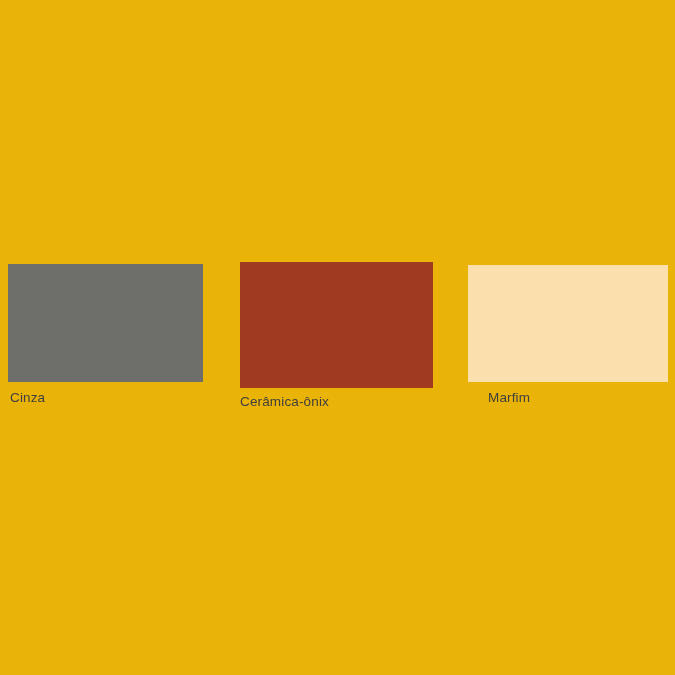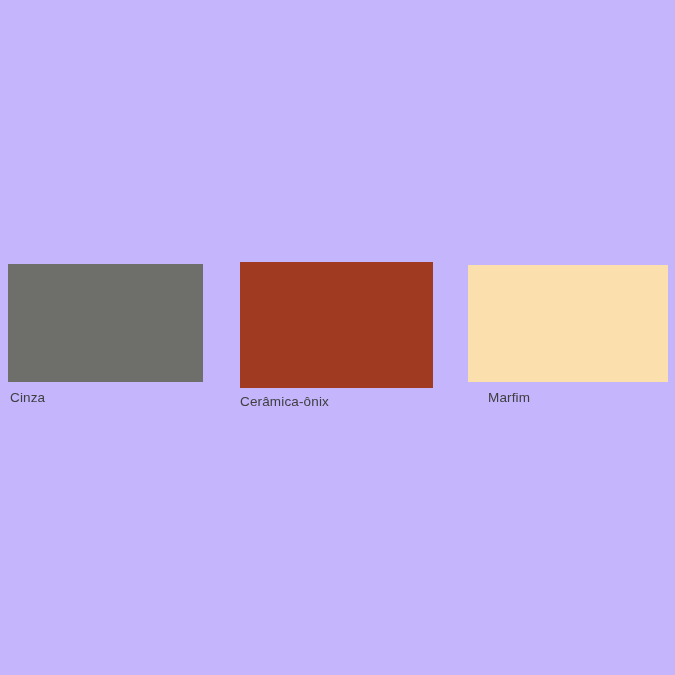--- a/index.html
+++ b/index.html
@@ -49,21 +49,21 @@
   #group-ceramica-onix .swatch-label { left: 0px; top: 132px; }
 
   
   #group-marfim { left: 468px; top: 265px; }
   #group-marfim .swatch-chip  { width: 200px; height: 117px; }
   #group-marfim .swatch-label { left: 20px; top: 125px; }
 </style>
 </head>
 <body style="background: rgb(255, 255, 255);">
 
-<div id="stage" style="background: #c4b5fd;">
+<div id="stage" style="background: #eab308;">
 
   <div class="swatch-group" id="group-cinza">
     <div class="swatch-chip" style="background-color: rgb(110, 110, 107);"></div>
     <div class="swatch-label" style="color: rgb(63, 63, 63);">Cinza</div>
   </div>
 
   <div class="swatch-group" id="group-ceramica-onix">
     <div class="swatch-chip" style="background-color: rgb(160, 58, 32);"></div>
     <div class="swatch-label" style="color: rgb(63, 63, 63);">Cerâmica-ônix</div>
   </div>

